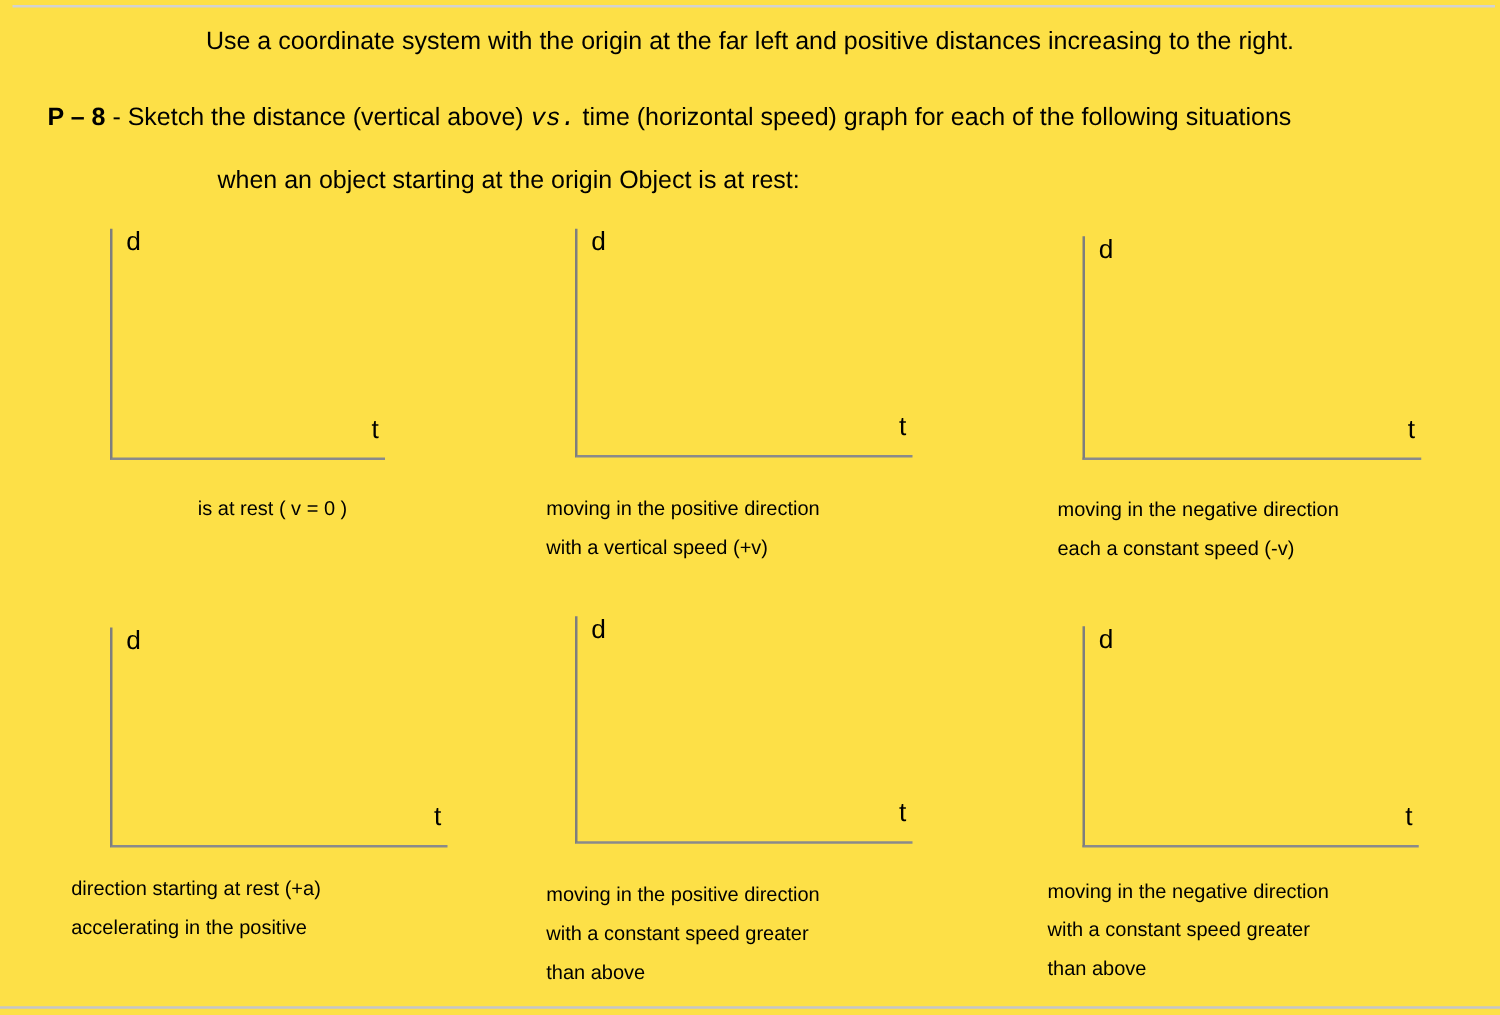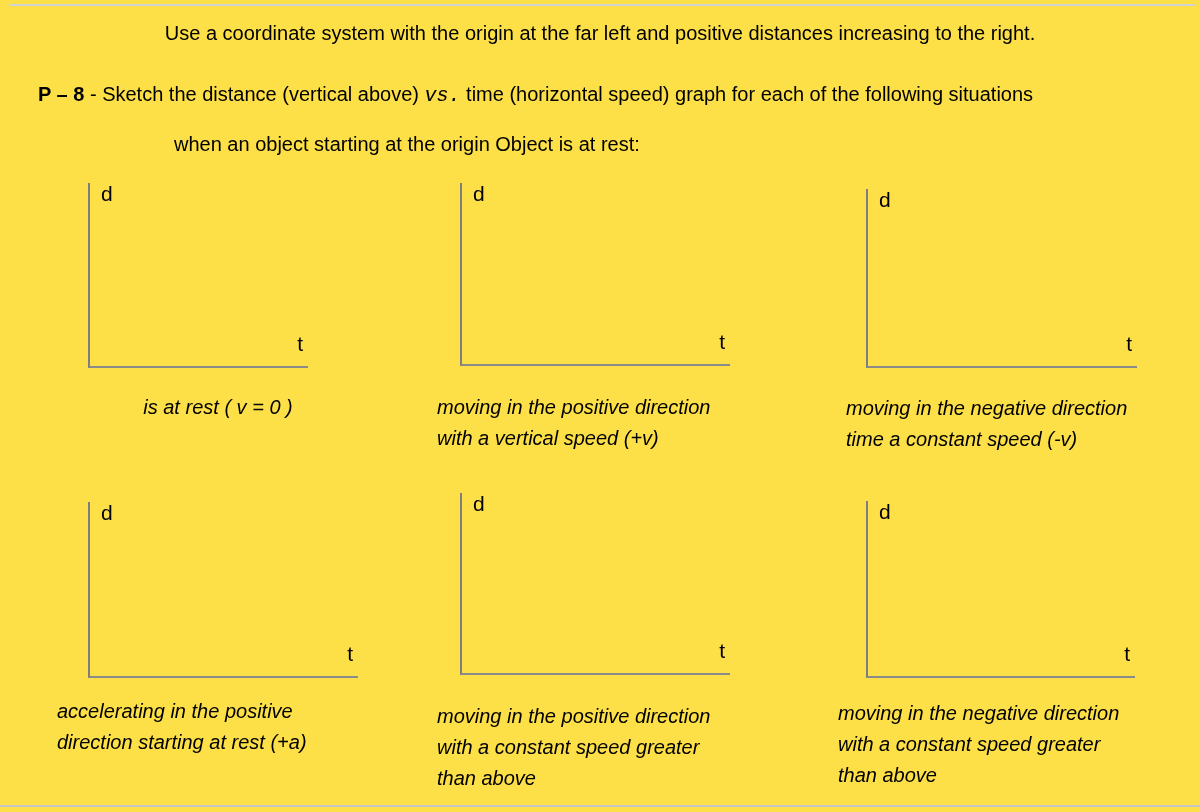--- a/index.html
+++ b/index.html
@@ -54,24 +54,23 @@
     line-height: 23px;
   }
   .xlab {
     position: absolute;
     right: 5px; bottom: 11px;
     font-size: 21px;
     line-height: 23px;
   }
   .caption {
     position: absolute;
-    font-size: 20px;
+    font-size: 16px;
     line-height: 31px;
     white-space: nowrap;
-    font-style: italic;
   }
   .caption.center { text-align: center; }
 
   
   .g1 { left: 88px;  top: 183px; width: 218px; height: 183px; }
   .g2 { left: 460px; top: 183px; width: 268px; height: 181px; }
   .g3 { left: 866px; top: 189px; width: 269px; height: 177px; }
   .g4 { left: 88px;  top: 502px; width: 268px; height: 174px; }
   .g5 { left: 460px; top: 493px; width: 268px; height: 180px; }
   .g6 { left: 866px; top: 501px; width: 267px; height: 175px; }
@@ -112,30 +111,30 @@
     <div>moving in the positive direction</div>
     <div>with a vertical speed (+v)</div>
   </div>
 
   <div class="graph g3">
     <span class="ylab">d</span>
     <span class="xlab">t</span>
   </div>
   <div class="caption c3">
     <div>moving in the negative direction</div>
-    <div>time a constant speed (-v)</div>
+    <div>each a constant speed (-v)</div>
   </div>
 
   <div class="graph g4">
     <span class="ylab">d</span>
     <span class="xlab">t</span>
   </div>
   <div class="caption c4">
+    <div>direction starting at rest (+a)</div>
     <div>accelerating in the positive</div>
-    <div>direction starting at rest (+a)</div>
   </div>
 
   <div class="graph g5">
     <span class="ylab">d</span>
     <span class="xlab">t</span>
   </div>
   <div class="caption c5">
     <div>moving in the positive direction</div>
     <div>with a constant speed greater</div>
     <div>than above</div>

